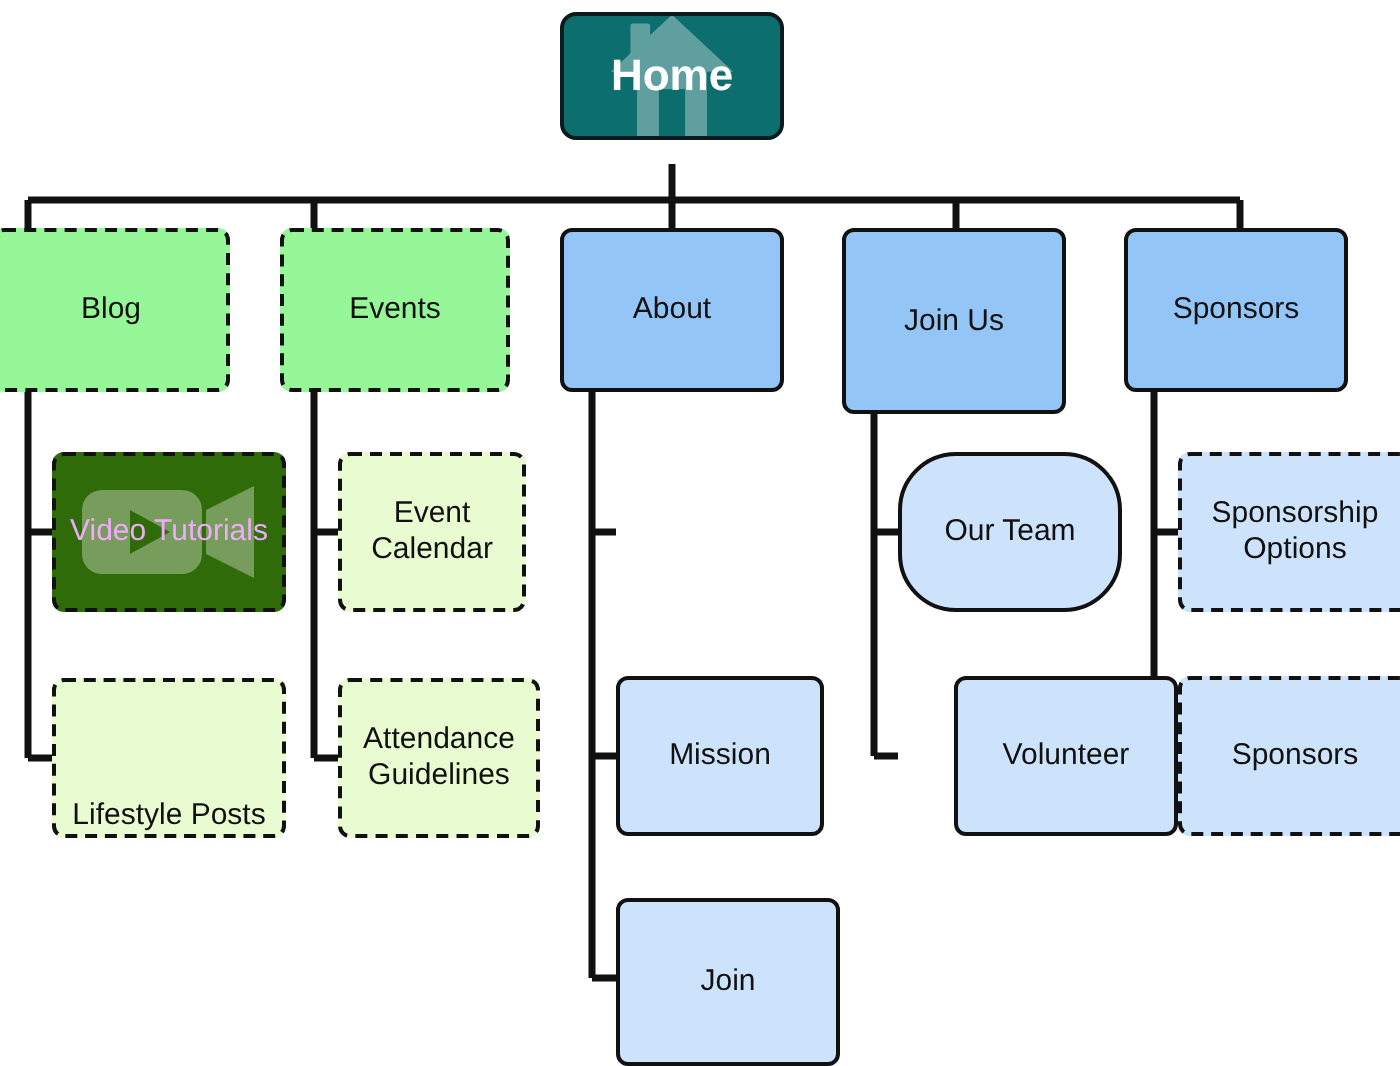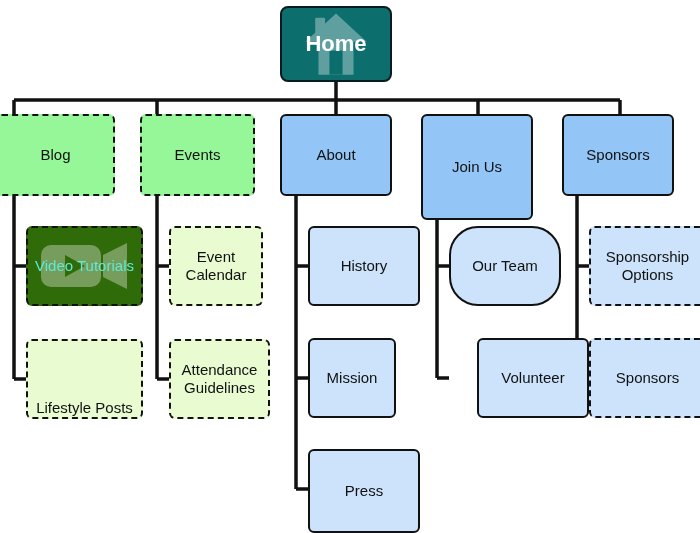--- a/index.html
+++ b/index.html
@@ -61,21 +61,21 @@
   }
   
   .node.green3 {
     background: #e8fbd1;
     border: 2px dashed #111111;
   }
   
   .node.greendark {
     background: #2f6b08;
     border: 2px dashed #111111;
-    color: #5eead4;
+    color: #f0abfc;
   }
   
   .node.blue2 {
     background: #93c6f7;
     border: 2px solid #111111;
   }
   .node.blue3 {
     background: #cde3fb;
     border: 2px solid #111111;
   }
@@ -129,21 +129,21 @@
       <path d="M 437 196 L 437 378"></path>
       <path d="M 437 266 L 449 266"></path>
       <path d="M 437 378 L 449 378"></path>
 
       <path d="M 577 196 L 577 378"></path>
       <path d="M 577 266 L 589 266"></path>
       <path d="M 577 378 L 589 378"></path>
     </g>
   </svg>
 
-  <div class="node root" style="left:280px; top:6px; width:112px; height:76px;">
+  <div class="node root" style="left:280px; top:6px; width:112px; height:64px;">
     <span class="wm">
       <svg width="70" height="70" viewBox="0 0 64 64" aria-hidden="true">
         <g fill="#ffffff">
           <rect x="13" y="8" width="9" height="20" rx="1"></rect>
           <polygon points="32,4 60,30 48,30 48,60 16,60 16,30 4,30"></polygon>
         </g>
         <rect x="26" y="38" width="12" height="22" fill="#0d6e6e"></rect>
       </svg>
     </span>
     <span class="label">Home</span>
@@ -154,21 +154,21 @@
   </div>
 
   <div class="node green2" style="left:140px; top:114px; width:115px; height:82px;">
     <span class="label">Events</span>
   </div>
 
   <div class="node blue2" style="left:280px; top:114px; width:112px; height:82px;">
     <span class="label">About</span>
   </div>
 
-  <div class="node blue2" style="left:421px; top:114px; width:112px; height:106px;">
+  <div class="node blue2" style="left:421px; top:114px; width:112px; height:93px;">
     <span class="label">Join Us</span>
   </div>
 
   <div class="node blue2" style="left:562px; top:114px; width:112px; height:82px;">
     <span class="label">Sponsors</span>
   </div>
 
   <div class="node greendark" style="left:26px; top:226px; width:117px; height:80px;">
     <span class="wm">
       <svg width="92" height="58" viewBox="0 0 92 58" aria-hidden="true">
@@ -189,30 +189,27 @@
   <div class="node green3" style="left:169px; top:226px; width:94px; height:80px;">
     <span class="label">Event
 Calendar</span>
   </div>
 
   <div class="node green3" style="left:169px; top:339px; width:101px; height:80px;">
     <span class="label">Attendance
 Guidelines</span>
   </div>
 
-  <div class="node blue3" style="left:308px; top:226px; width:112px; height:80px;">
-    <span class="label">History</span>
-  </div>
-
-  <div class="node blue3" style="left:308px; top:338px; width:88px; height:80px;">
+
+  <div class="node blue3" style="left:308px; top:338px; width:104px; height:80px;">
     <span class="label">Mission</span>
   </div>
 
   <div class="node blue3" style="left:308px; top:449px; width:112px; height:84px;">
-    <span class="label">Press</span>
+    <span class="label">Join</span>
   </div>
 
   <div class="node blue3" style="left:449px; top:226px; width:112px; height:80px;border-radius:29px;">
     <span class="label">Our Team</span>
   </div>
 
   <div class="node blue3" style="left:449px; top:338px; width:112px; height:80px;margin-left:28px;">
     <span class="label">Volunteer</span>
   </div>
 

